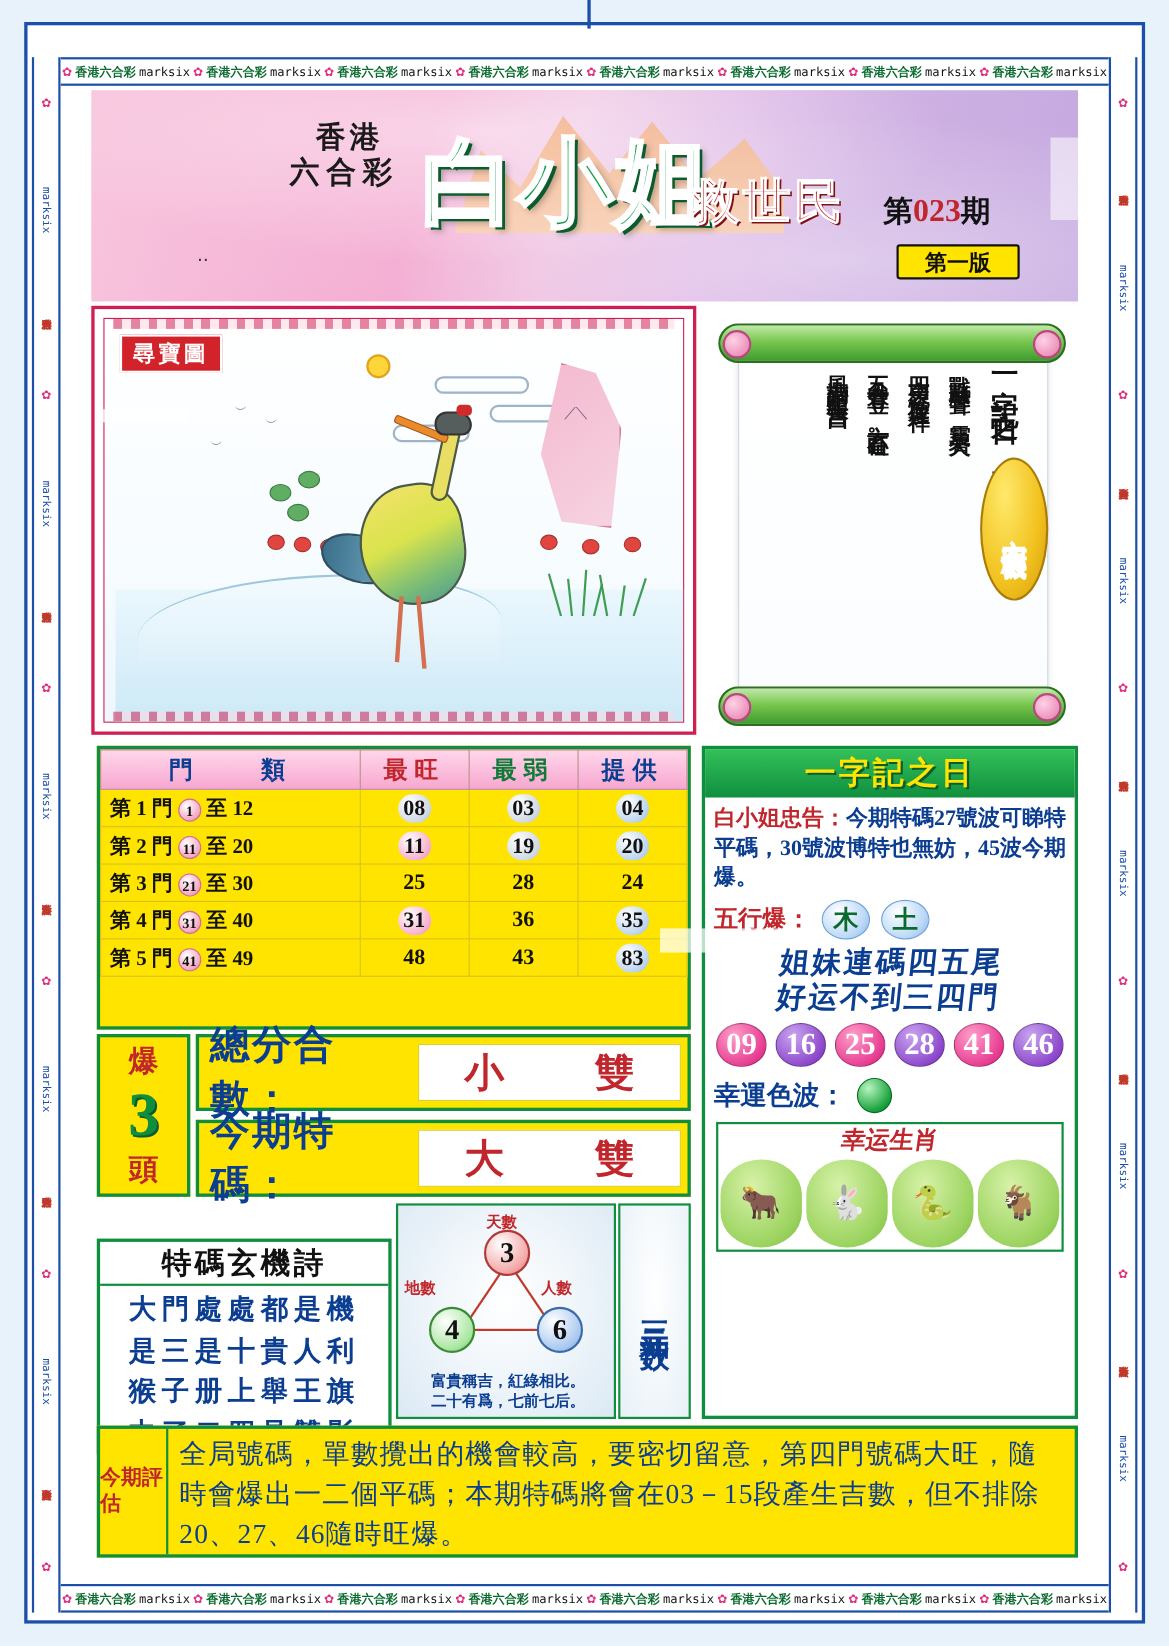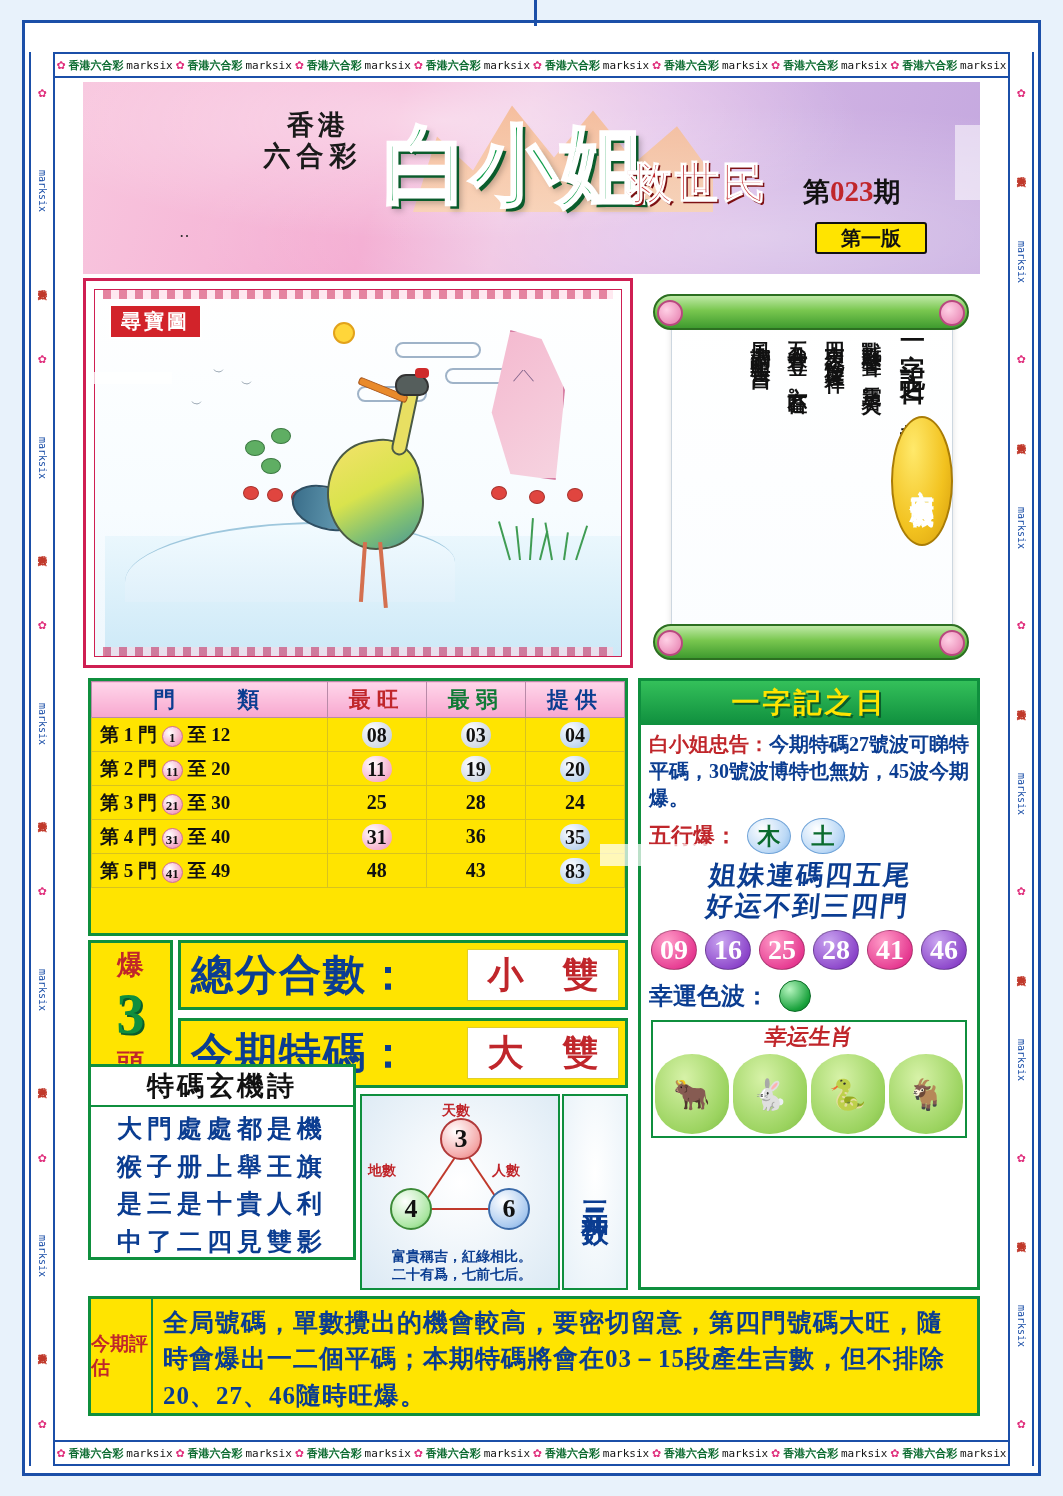--- a/index.html
+++ b/index.html
@@ -372,32 +372,32 @@
     line-height:1; text-shadow:2px 2px 0 #0a5c2c;
   }
   .rowbox {
     position:absolute; left:178px; width:450px; height:70px;
     border:3px solid #0f8f3e; background:#ffe400;
     display:flex; align-items:center;
   }
   .rowbox.r1 { top:940px; }
   .rowbox.r2 { top:1018px; }
   .rowbox .lab {
-    width:286px; font-family:"Liberation Serif", serif; font-weight:bold; font-size:42px;
+    width:199px; font-family:"Liberation Serif", serif; font-weight:bold; font-size:36px;
     color:#0b3d91; padding-left:10px; letter-spacing:2px;
   }
   .rowbox .val {
     flex:1; display:flex; justify-content:space-around; align-items:center;
     font-family:"Liberation Serif", serif; font-weight:bold; font-size:36px; color:#c0262b;
     background:#fff; height:52px; margin-right:6px; border:1px solid #e0cf2a;
   }
 
   
   .poem {
-    position:absolute; left:88px; top:1064px; width:268px; height:196px;
+    position:absolute; left:88px; top:1126px; width:268px; height:196px;
     border:3px solid #0f8f3e; background:#ffffff;
   }
   .poem-title {
     height:40px; display:flex; align-items:center; justify-content:center;
     font-family:"Liberation Serif", serif; font-weight:bold; font-size:27px; color:#111;
     letter-spacing:3px; border-bottom:2px solid #0f8f3e;
   }
   .poem-lines { padding:3px 6px 0 6px; }
   .poem-lines div {
     font-family:"Liberation Serif", serif; font-weight:bold; font-size:25px;
@@ -447,21 +447,21 @@
     border:3px solid #0f8f3e; background:#ffe400;
     display:flex;
   }
   .comment .cl {
     width:62px; border-right:2px solid #0f8f3e;
     font-family:"Liberation Serif", serif; font-weight:bold; font-size:19px; color:#c0262b;
     display:flex; flex-direction:column; align-items:center; justify-content:center; line-height:1.25;
   }
   .comment .cr {
     flex:1; padding:6px 10px;
-    font-family:"Liberation Serif", serif; font-weight:bold; font-size:25px; color:#0b3d91;
+    font-family:"Liberation Serif", serif; font-weight:normal; font-size:25px; color:#0b3d91;
     line-height:1.45; letter-spacing:1px;
   }
   .blur1 { position:absolute; left:92px; top:372px; width:80px; height:12px; background:rgba(255,255,255,.75); }
   .blur2 { position:absolute; left:600px; top:844px; width:115px; height:22px; background:rgba(255,255,255,.72); }
   .blur3 { position:absolute; left:955px; top:125px; width:30px; height:75px; background:rgba(255,255,255,.55); }
 </style>
 </head>
 <body>
 
 <div class="page">
@@ -774,22 +774,22 @@
     <div class="val">
       <span>大</span>
       <span>雙</span>
     </div>
   </div>
 
   <div class="poem">
     <div class="poem-title">特碼玄機詩</div>
     <div class="poem-lines">
       <div>大門處處都是機</div>
+      <div>是三是十貴人利</div>
       <div>猴子册上舉王旗</div>
-      <div>是三是十貴人利</div>
       <div>中了二四見雙影</div>
     </div>
   </div>
 
   <div class="tri">
     <div class="lbl" style="left:80px; top:6px;">天數</div>
     <div class="lbl" style="left:6px; top:66px;">地數</div>
     <div class="lbl" style="left:130px; top:66px;">人數</div>
     <div class="edge" style="left:100px; top:50px; width:72px; transform:rotate(56deg);"></div>
     <div class="edge" style="left:100px; top:50px; width:72px; transform:rotate(124deg);"></div>

